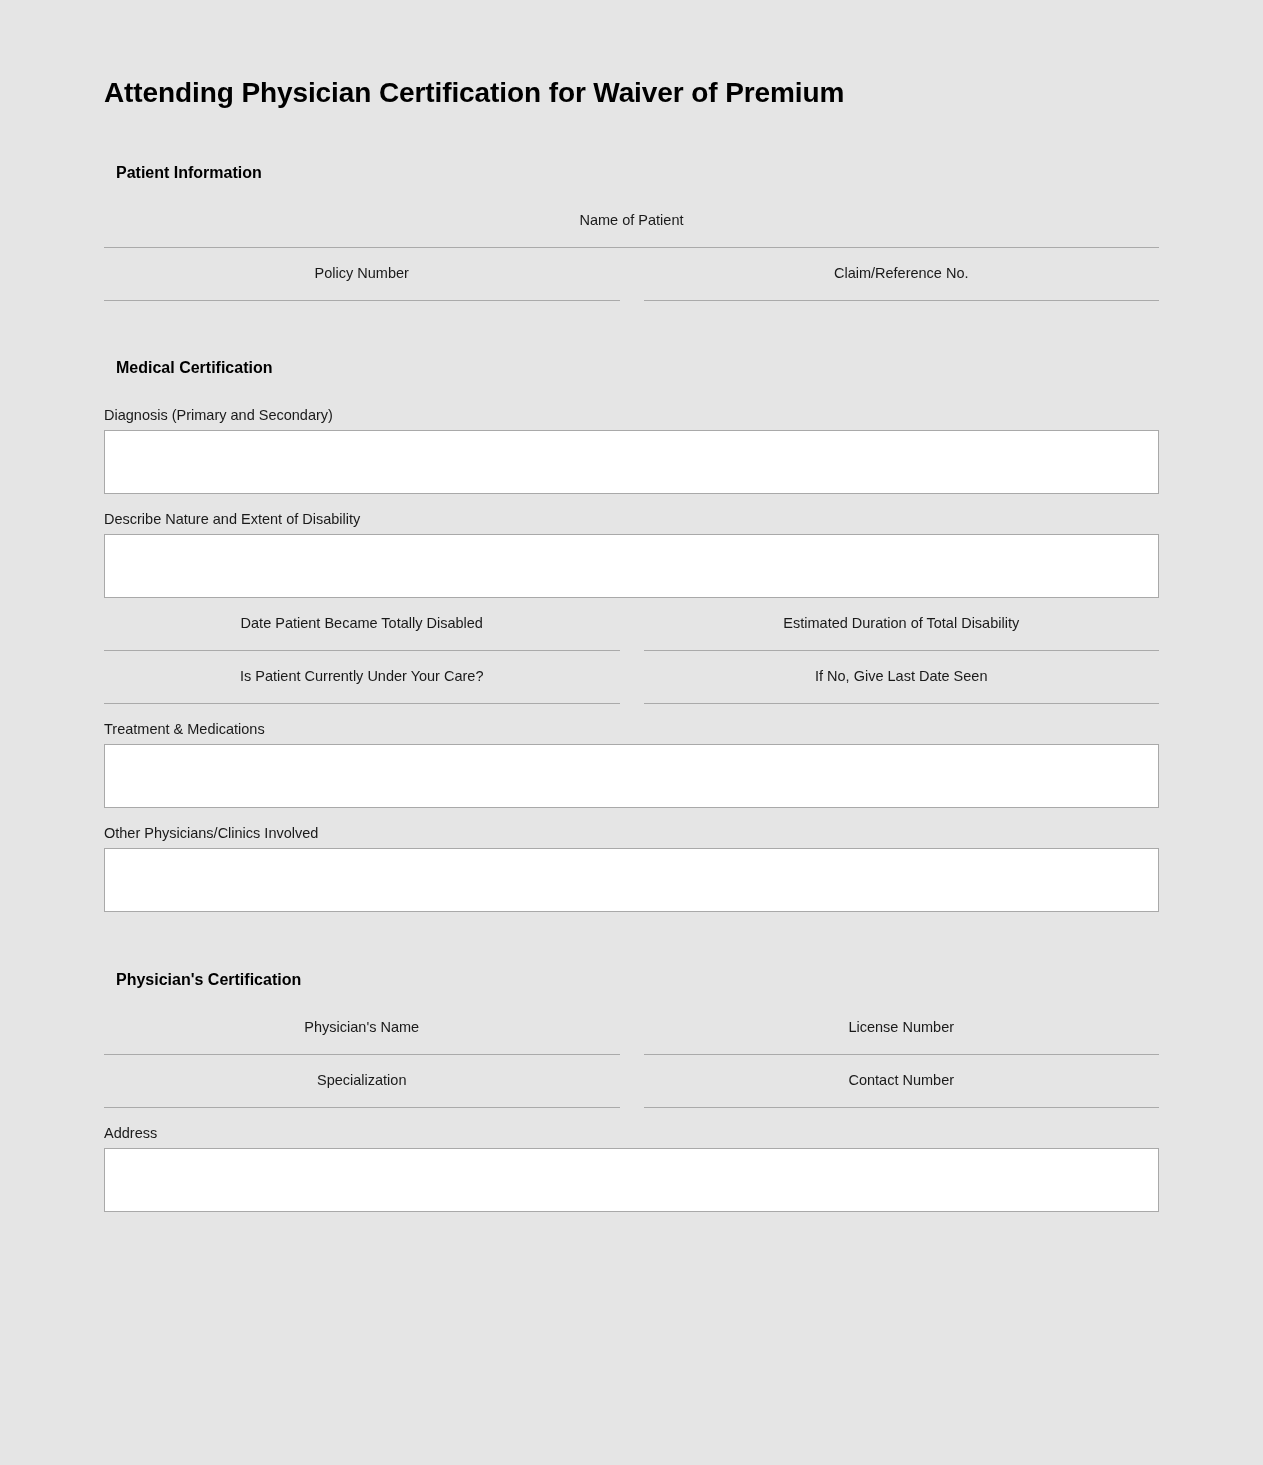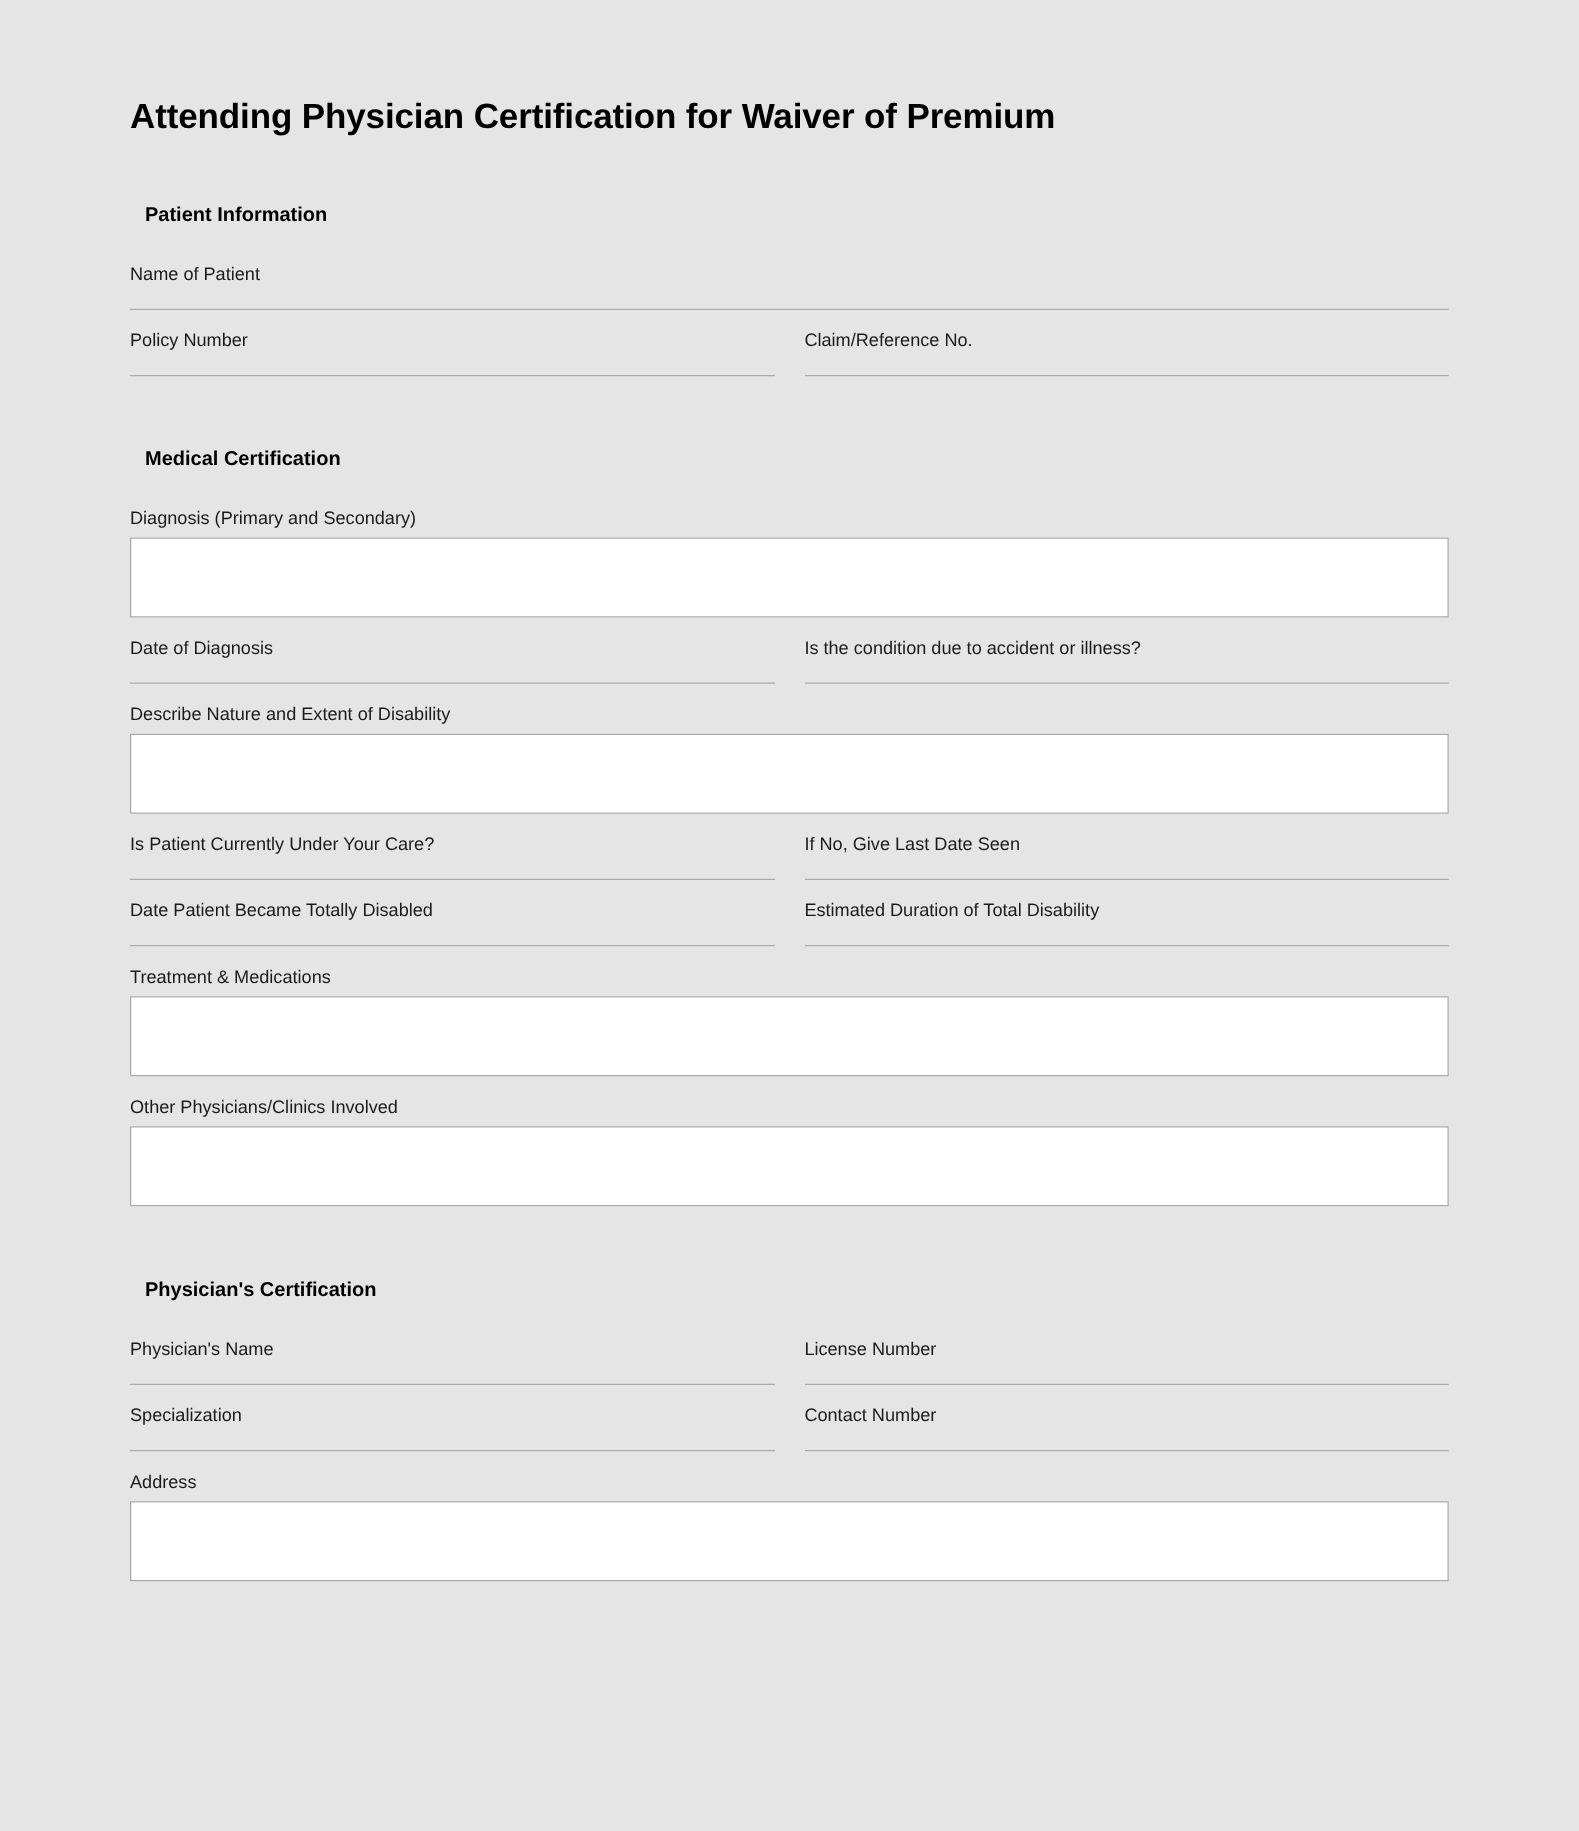--- a/index.html
+++ b/index.html
@@ -62,21 +62,21 @@
     line-height: 18px;
     color: #1a1a1a;
     white-space: nowrap;
   }
 
   
   .line-field {
     padding-top: 16px;
     padding-bottom: 0;
   }
-  .line-field .field-label { padding-bottom: 18px; }
+  .line-field .field-label { padding-bottom: 18px; text-align: center; }
   .line-input {
     display: block;
     width: 100%;
     height: 1px;
     background: #aaaaaa;
     border: 0;
     padding: 0;
     margin: 0;
   }
 
@@ -133,56 +133,46 @@
     <h2 class="section-heading">Medical Certification</h2>
 
     <div class="field-row">
       <div class="field full box-field">
         <div class="field-label">Diagnosis (Primary and Secondary)</div>
         <textarea class="box-input" style=""></textarea>
       </div>
     </div>
 
 
-    <div class="field-row">
-      <div class="field line-field">
-        <div class="field-label">Date of Diagnosis</div>
-        <input class="line-input" type="text" value="" style="">
-      </div>
-      <div class="field line-field">
-        <div class="field-label">Is the condition due to accident or illness?</div>
-        <input class="line-input" type="text" value="" style="">
-      </div>
-    </div>
 
     <div class="field-row">
       <div class="field full box-field">
         <div class="field-label">Describe Nature and Extent of Disability</div>
         <textarea class="box-input" style=""></textarea>
       </div>
     </div>
 
     <div class="field-row">
       <div class="field line-field">
+        <div class="field-label">Date Patient Became Totally Disabled</div>
+        <input class="line-input" type="text" value="" style="">
+      </div>
+      <div class="field line-field">
+        <div class="field-label">Estimated Duration of Total Disability</div>
+        <input class="line-input" type="text" value="" style="">
+      </div>
+    </div>
+
+    <div class="field-row">
+      <div class="field line-field">
         <div class="field-label">Is Patient Currently Under Your Care?</div>
         <input class="line-input" type="text" value="" style="">
       </div>
       <div class="field line-field">
         <div class="field-label">If No, Give Last Date Seen</div>
-        <input class="line-input" type="text" value="" style="">
-      </div>
-    </div>
-
-    <div class="field-row">
-      <div class="field line-field">
-        <div class="field-label">Date Patient Became Totally Disabled</div>
-        <input class="line-input" type="text" value="" style="">
-      </div>
-      <div class="field line-field">
-        <div class="field-label">Estimated Duration of Total Disability</div>
         <input class="line-input" type="text" value="" style="">
       </div>
     </div>
 
     <div class="field-row">
       <div class="field full box-field">
         <div class="field-label">Treatment &amp; Medications</div>
         <textarea class="box-input" style=""></textarea>
       </div>
     </div>

